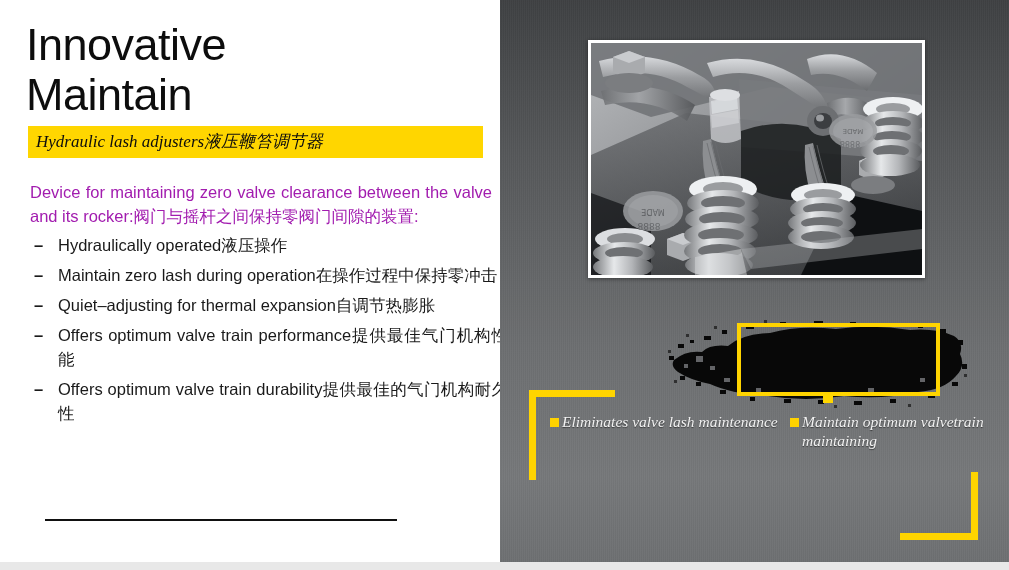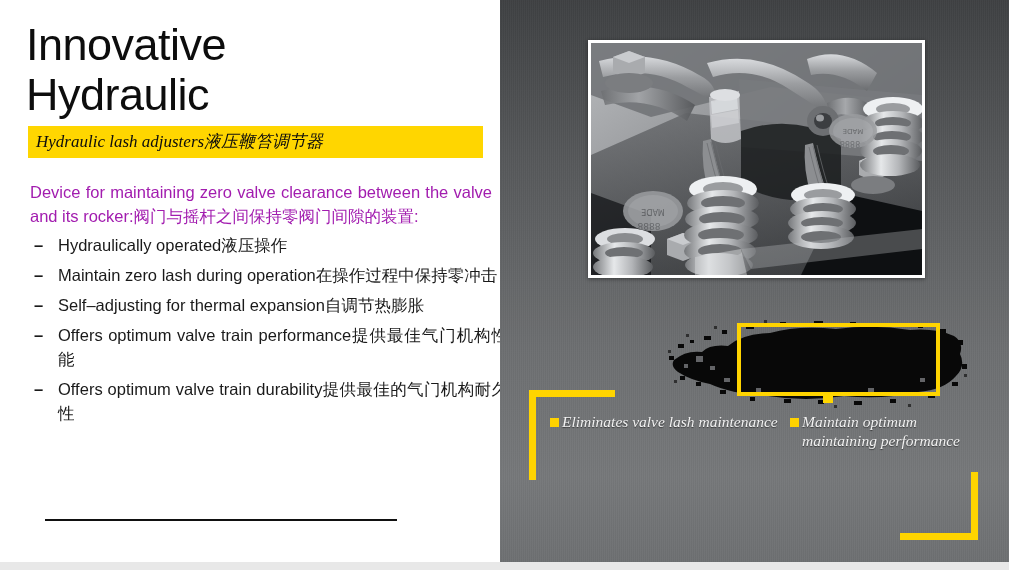--- a/index.html
+++ b/index.html
@@ -130,42 +130,42 @@
 </style>
 </head>
 <body>
 
 <div id="slide">
 
   <div id="left-panel">
 
     <div id="title-block">
       <div class="title-line">Innovative</div>
-      <div class="title-line">Hydraulic</div>
+      <div class="title-line">Maintain</div>
     </div>
 
     <div id="subtitle-bar">
       <div id="subtitle-text">Hydraulic lash adjusters液压鞭笞调节器</div>
     </div>
 
     <div id="body-copy">
       <div id="lead-para">Device for maintaining zero valve clearance between the valve and its rocker:阀门与摇杆之间保持零阀门间隙的装置:</div>
 
       <ul class="bullet-list">
         <li class="bullet-item">
           <span class="dash">–</span>
           <span class="btext">Hydraulically operated液压操作</span>
         </li>
         <li class="bullet-item">
           <span class="dash">–</span>
           <span class="btext">Maintain zero lash during operation在操作过程中保持零冲击</span>
         </li>
         <li class="bullet-item">
           <span class="dash">–</span>
-          <span class="btext">Self–adjusting for thermal expansion自调节热膨胀</span>
+          <span class="btext">Quiet–adjusting for thermal expansion自调节热膨胀</span>
         </li>
         <li class="bullet-item">
           <span class="dash">–</span>
           <span class="btext">Offers optimum valve train performance提供最佳气门机构性能</span>
         </li>
         <li class="bullet-item">
           <span class="dash">–</span>
           <span class="btext">Offers optimum valve train durability提供最佳的气门机构耐久性</span>
         </li>
       </ul>
@@ -384,20 +384,20 @@
     <div id="bracket-br"></div>
     <div id="bracket-br-arm"></div>
 
     <div id="benefit-grid">
       <div class="bene-item">
         <span class="bene-sq"></span>
         <span class="bene-text">Eliminates valve lash maintenance</span>
       </div>
       <div class="bene-item">
         <span class="bene-sq"></span>
-        <span class="bene-text">Maintain optimum maintaining performance</span>
+        <span class="bene-text">Maintain optimum valvetrain maintaining</span>
       </div>
     </div>
 
   </div>
 
   <div id="bottom-strip"></div>
 </div>
 
 </body></html>

